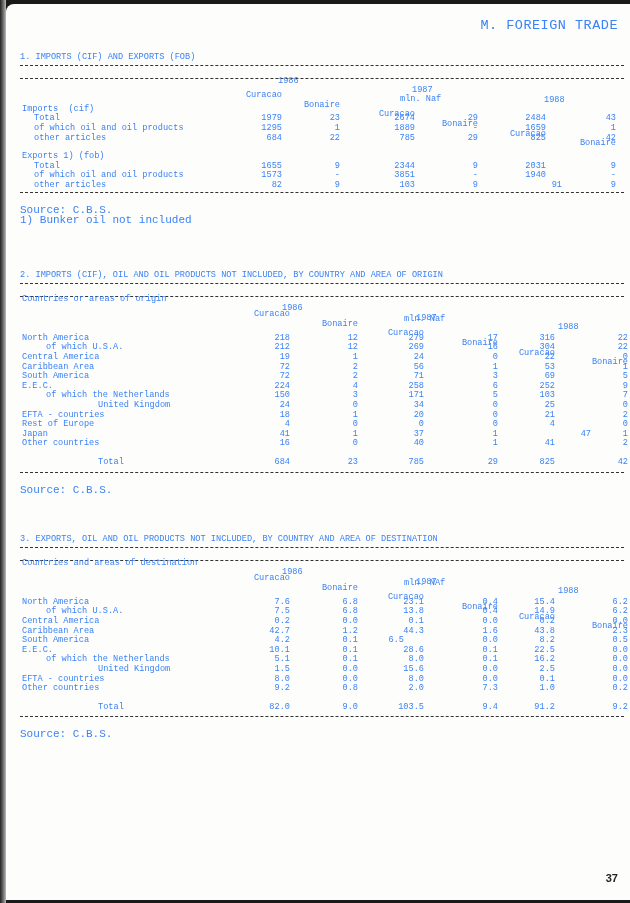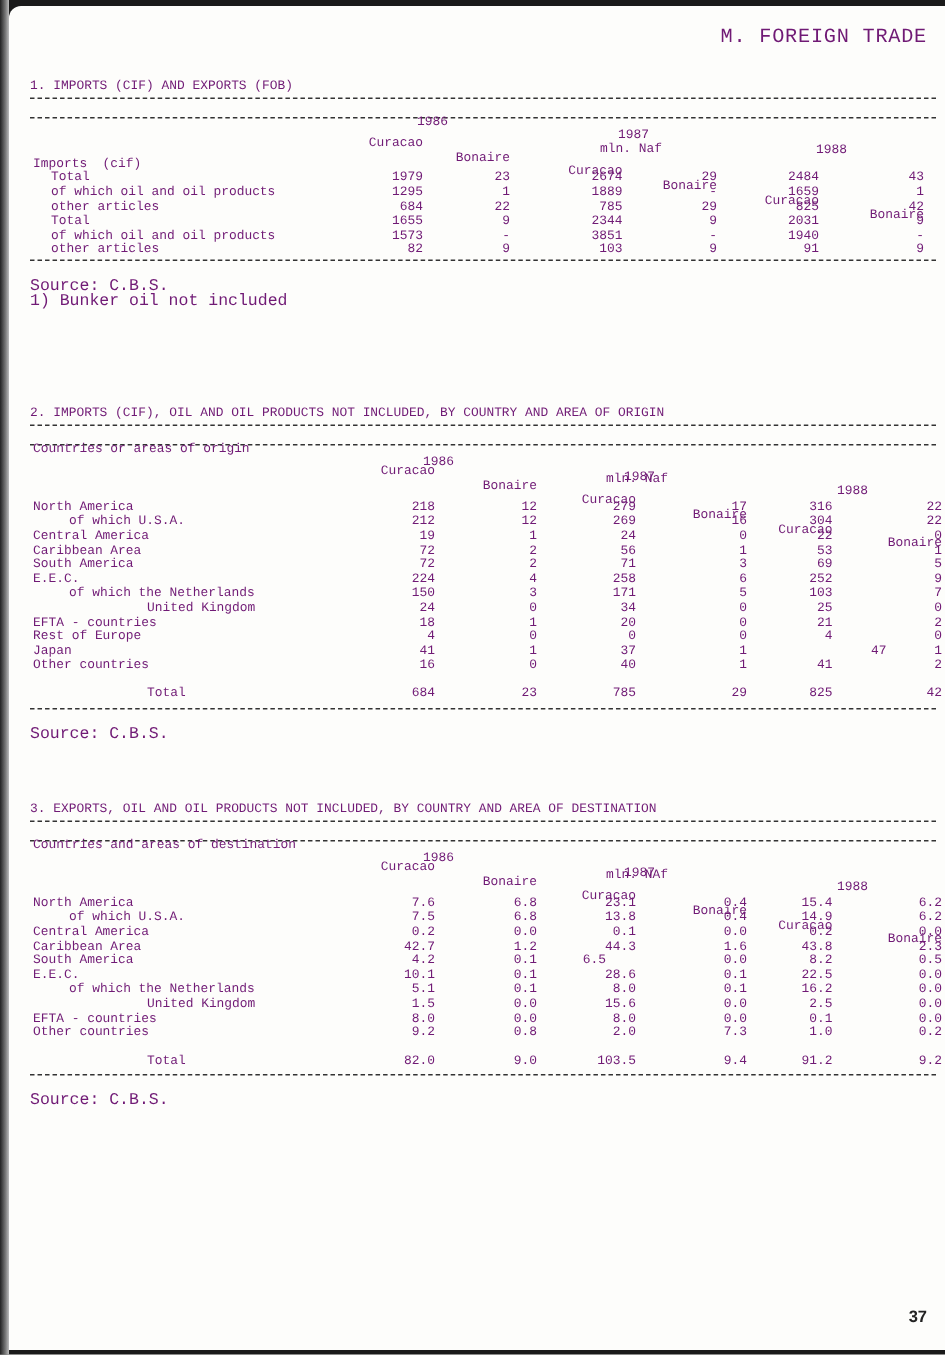--- a/index.html
+++ b/index.html
@@ -1,21 +1,21 @@
 <!DOCTYPE html>
 <html><head>
 <meta charset="utf-8">
 <style>
   html, body { margin:0; padding:0; }
   body { width:630px; height:903px; background:#1a1a1a; position:relative; overflow:hidden; }
   .page { position:absolute; left:6px; top:4px; width:624px; height:896px; background:#fdfdfb;
           border-top-left-radius:8px; }
   .spine { position:absolute; left:0; top:0; width:6px; height:903px;
            background:linear-gradient(to right,#222,#777 60%,#bbb); }
-  .mono { font-family:"Liberation Mono","DejaVu Sans Mono",monospace; color:#701a75; }
+  .mono { font-family:"Liberation Mono","DejaVu Sans Mono",monospace; color:#3b82f6; }
   .hdr-title { position:absolute; right:12px; top:14px; font-size:13.5px; letter-spacing:0.5px; }
   .sec { position:absolute; left:14px; width:604px; }
   .sec-title { font-size:8.6px; margin-bottom:3px; }
   .dash { height:0; border-top:1px dashed #333; margin:1px 0; }
   .row { position:relative; height:9.6px; font-size:8.6px; line-height:9.6px; white-space:pre; }
   .row .lbl { position:absolute; left:2px; }
   .row .c { position:absolute; text-align:right; width:60px; }
   .yr { position:absolute; font-size:8.6px; }
   .src { font-size:11px; line-height:10px; }
   .pagenum { position:absolute; right:12px; bottom:16px; font-family:"Liberation Sans",sans-serif;
@@ -44,23 +44,24 @@
       <span class="c" style="left:398px">Bonaire</span>
       <span class="c" style="left:466px">Curacao</span>
       <span class="c" style="left:536px">Bonaire</span>
     </div>
     <div class="row" style="margin-top:4px"><span class="yr" style="left:380px">mln. Naf</span></div>
     <div id="t1body">
         <div class="row"><span class="lbl" style="left: 2px;">Imports  (cif)</span></div>
         <div class="row"><span class="lbl" style="left: 14px;">Total</span><span class="c" style="left: 202px;">1979</span><span class="c" style="left: 260px;">23</span><span class="c" style="left: 335px;">2674</span><span class="c" style="left: 398px;">29</span><span class="c" style="left: 466px;">2484</span><span class="c" style="left: 536px;">43</span></div>
         <div class="row"><span class="lbl" style="left: 14px;">of which oil and oil products</span><span class="c" style="left: 202px;">1295</span><span class="c" style="left: 260px;">1</span><span class="c" style="left: 335px;">1889</span><span class="c" style="left: 398px;">-</span><span class="c" style="left: 466px;">1659</span><span class="c" style="left: 536px;">1</span></div>
         <div class="row"><span class="lbl" style="left: 14px;">other articles</span><span class="c" style="left: 202px;">684</span><span class="c" style="left: 260px;">22</span><span class="c" style="left: 335px;">785</span><span class="c" style="left: 398px;">29</span><span class="c" style="left: 466px;">825</span><span class="c" style="left: 536px;">42</span></div>
+        <div class="row" style="margin-top: 9px;"><span class="lbl" style="left: 2px;">Exports 1) (fob)</span></div>
         <div class="row"><span class="lbl" style="left: 14px;">Total</span><span class="c" style="left: 202px;">1655</span><span class="c" style="left: 260px;">9</span><span class="c" style="left: 335px;">2344</span><span class="c" style="left: 398px;">9</span><span class="c" style="left: 466px;">2031</span><span class="c" style="left: 536px;">9</span></div>
         <div class="row"><span class="lbl" style="left: 14px;">of which oil and oil products</span><span class="c" style="left: 202px;">1573</span><span class="c" style="left: 260px;">-</span><span class="c" style="left: 335px;">3851</span><span class="c" style="left: 398px;">-</span><span class="c" style="left: 466px;">1940</span><span class="c" style="left: 536px;">-</span></div>
-        <div class="row"><span class="lbl" style="left: 14px;">other articles</span><span class="c" style="left: 202px;">82</span><span class="c" style="left: 260px;">9</span><span class="c" style="left: 335px;">103</span><span class="c" style="left: 398px;">9</span><span class="c" style="left: 466px;">91</span><span class="c" style="left: 536px;">9</span></div>
+        <div class="row"><span class="lbl" style="left: 14px;">other articles</span><span class="c" style="left: 202px;">82</span><span class="c" style="left: 260px;">9</span><span class="c" style="left: 335px;">103</span><span class="c" style="left: 398px;">9</span><span class="c" style="left: 482px;">91</span><span class="c" style="left: 536px;">9</span></div>
       </div>
     <div class="dash"></div>
     <div class="src" style="margin-top:12px">Source: C.B.S.</div>
     <div class="src">1) Bunker oil not included</div>
   </div>
 
   <div class="sec mono" style="top:266px;">
     <div class="sec-title">2. IMPORTS (CIF), OIL AND OIL PRODUCTS NOT INCLUDED, BY COUNTRY AND AREA OF ORIGIN</div>
     <div class="dash"></div>
     <div class="row">

